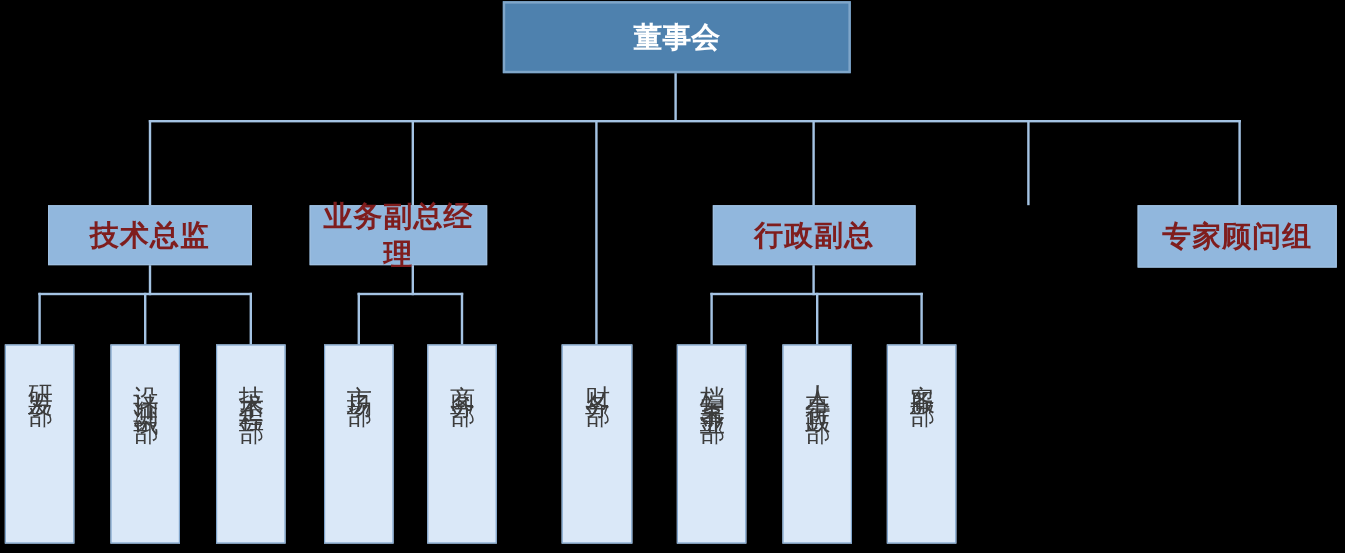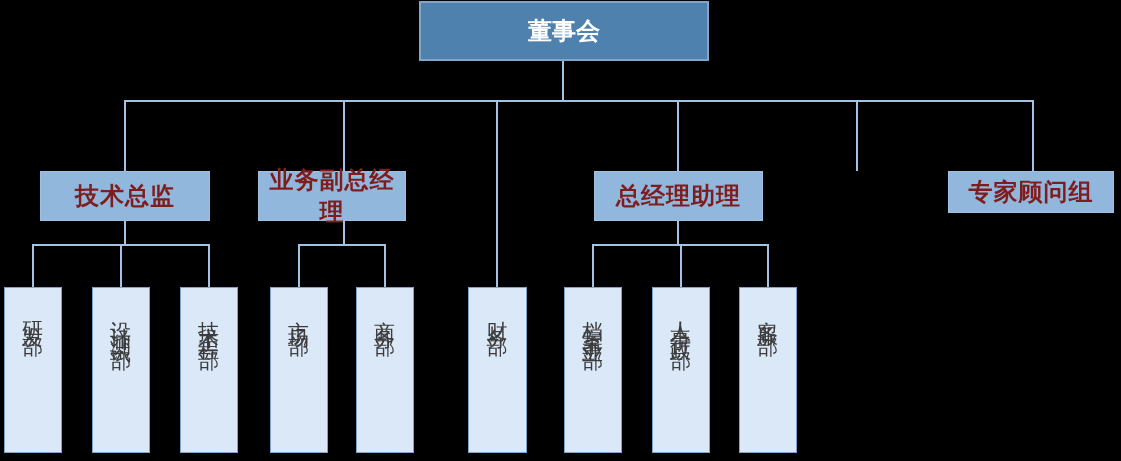--- a/index.html
+++ b/index.html
@@ -68,23 +68,23 @@
     <span>董事会</span>
   </div>
 
   <div class="node n2" style="left:40px; top:171px; width:170px; height:50px;">
     <span>技术总监</span>
   </div>
   <div class="node n2" style="left:258px; top:171px; width:148px; height:50px;">
     <span>业务副总经理</span>
   </div>
   <div class="node n2" style="left:594px; top:171px; width:169px; height:50px;">
-    <span>总经理助理</span>
+    <span>行政副总</span>
   </div>
-  <div class="node n2" style="left:948px; top:171px; width:166px; height:42px;">
+  <div class="node n2" style="left:948px; top:171px; width:166px; height:52px;">
     <span>专家顾问组</span>
   </div>
 
   <div class="node n3" style="left:4px; top:287px; width:58px; height:166px;">
     <span class="vtext">研发部</span>
   </div>
   <div class="node n3" style="left:92px; top:287px; width:58px; height:166px;">
     <span class="vtext">设计测试部</span>
   </div>
   <div class="node n3" style="left:180px; top:287px; width:58px; height:166px;">

